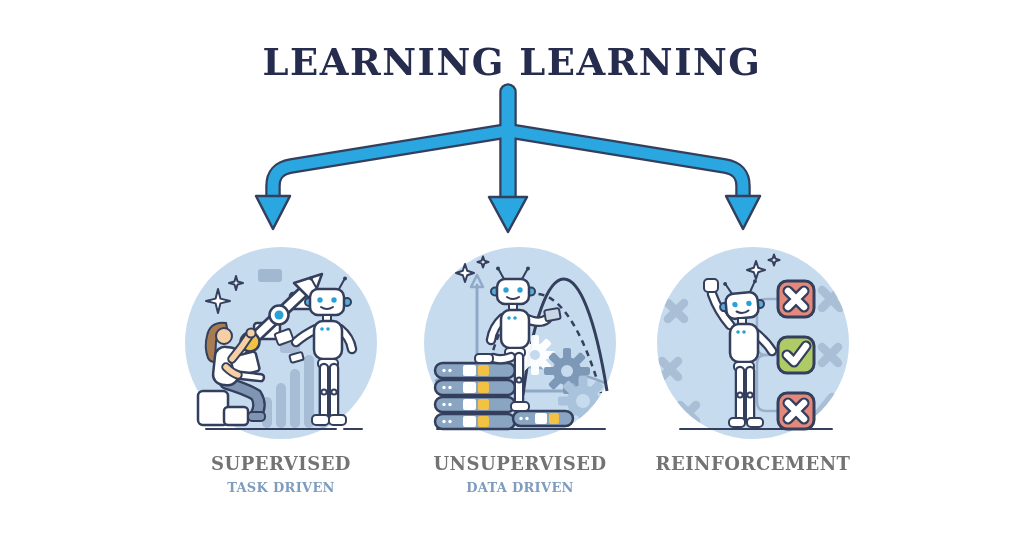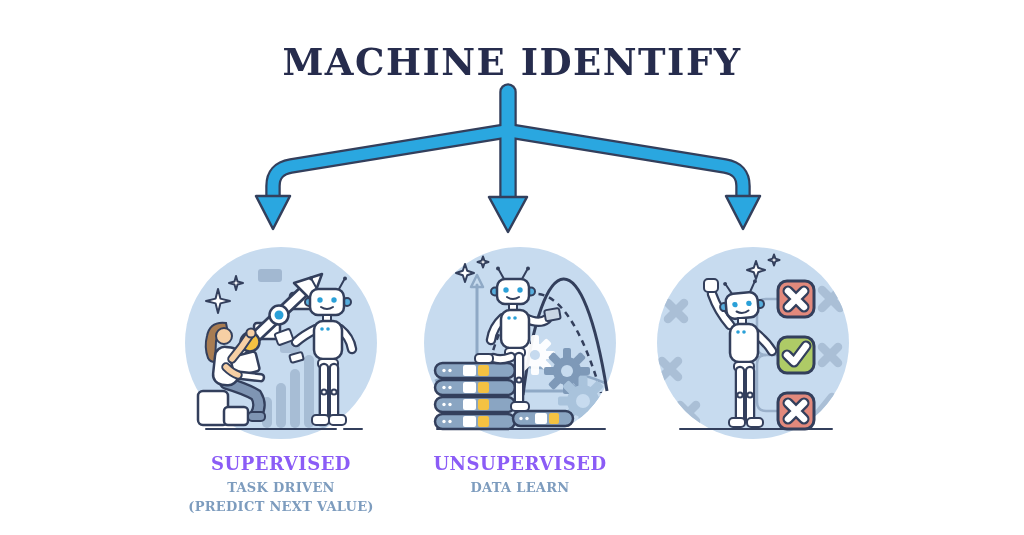--- a/index.html
+++ b/index.html
@@ -3,42 +3,42 @@
 <meta charset="utf-8">
 <style>
   html,body{margin:0;padding:0;background:#ffffff;}
   .stage{position:relative;width:1024px;height:535px;background:#ffffff;overflow:hidden;
          font-family:"DejaVu Serif", serif;}
   .title{position:absolute;top:40px;left:0;right:0;margin:0;text-align:center;
          font:700 37px "DejaVu Serif", serif;color:#262c4d;letter-spacing:1.5px;}
   .arrows{position:absolute;left:0;top:0;width:1024px;height:535px;}
   .panel{position:absolute;top:243px;width:230px;text-align:center;}
   .illu{display:block;width:230px;height:205px;}
-  .blabel{font:700 18px "DejaVu Serif", serif;color:#8b5cf6;letter-spacing:.5px;margin-top:5px;}
+  .blabel{font:700 18px "DejaVu Serif", serif;color:#737373;letter-spacing:.5px;margin-top:5px;}
   .btag{font:700 13px "DejaVu Serif", serif;color:#7d9cbe;letter-spacing:.3px;line-height:1.45;margin-top:5px;text-align:center;}
   
   .o{stroke:#333f5c;stroke-width:2.5;stroke-linejoin:round;}
   .o2{stroke:#333f5c;stroke-width:2;stroke-linejoin:round;}
   .wf{fill:#fff;}
   .limb{stroke:#333f5c;stroke-width:10.5;fill:none;stroke-linecap:round;}
   .limbi{stroke:#fff;stroke-width:6;fill:none;stroke-linecap:round;}
   .skino{stroke:#333f5c;stroke-width:9.5;fill:none;stroke-linecap:round;}
   .skin{stroke:#f6cfa4;stroke-width:5.5;fill:none;stroke-linecap:round;}
   .legO{stroke:#333f5c;stroke-width:13.5;fill:none;stroke-linecap:round;}
   .legI{stroke:#7f95b3;stroke-width:9;fill:none;stroke-linecap:round;}
   .eye{fill:#2aa0d8;}
   .axis{stroke:#8fa9c6;stroke-width:3;fill:none;stroke-linecap:round;}
   .spark{fill:#fff;stroke:#333f5c;stroke-width:2;stroke-linejoin:round;}
 </style>
 </head>
 <body>
 
 <div class="stage">
 
-  <h1 class="title">MACHINE IDENTIFY</h1>
+  <h1 class="title">LEARNING LEARNING</h1>
 
   <svg class="arrows" viewBox="0 0 1024 535" aria-hidden="true">
     <g fill="none" stroke="#333f5c" stroke-linecap="round" stroke-linejoin="round">
       <path d="M506 131 L291 166 Q273 169 273 186 V198" stroke-width="15.5"></path>
       <path d="M510 131 L725 166 Q743 169 743 186 V198" stroke-width="15.5"></path>
       <path d="M508 92 V198" stroke-width="17.5"></path>
     </g>
     <g fill="none" stroke="#2aa7e0" stroke-linecap="round" stroke-linejoin="round">
       <path d="M506 131 L291 166 Q273 169 273 186 V198" stroke-width="11"></path>
       <path d="M510 131 L725 166 Q743 169 743 186 V198" stroke-width="11"></path>
@@ -131,21 +131,21 @@
           <path d="M158 125 V172" class="limbi"></path>
         <path d="M168 125 V172" class="limb"></path>
           <path d="M168 125 V172" class="limbi"></path>
         <circle cx="158" cy="149" r="2.6" class="o2 wf"></circle>
           <circle cx="168" cy="149" r="2.6" class="o2 wf"></circle>
         <rect x="146" y="172" width="17" height="10" rx="4" class="o2 wf"></rect>
         <rect x="163" y="172" width="17" height="10" rx="4" class="o2 wf"></rect>
       </g>
     </svg>
     <div class="blabel">SUPERVISED</div>
-    <div class="btag"><span>TASK DRIVEN</span><br><span>(PREDICT NEXT VALUE)</span></div>
+    <div class="btag"><span>TASK DRIVEN</span><br></div>
   </div>
 
   <div class="panel" style="left:405px">
     <svg class="illu" viewBox="0 0 230 205">
       <defs>
           <clipPath id="clip2">
             <circle cx="115" cy="100" r="96"></circle>
           </clipPath>
         </defs>
       <circle cx="115" cy="100" r="96" fill="#c7dbef"></circle>
@@ -251,21 +251,21 @@
         <path d="M106 114 Q96 118 88 115" class="limb"></path>
           <path d="M106 114 Q96 118 88 115" class="limbi"></path>
         <rect x="70" y="111" width="18" height="9" rx="4" class="o2 wf"></rect>
         <path d="M114 114 V159" class="limb"></path>
           <path d="M114 114 V159" class="limbi"></path>
         <circle cx="114" cy="137" r="2.6" class="o2 wf"></circle>
         <rect x="106" y="159" width="18" height="9" rx="4" class="o2 wf"></rect>
       </g>
     </svg>
     <div class="blabel">UNSUPERVISED</div>
-    <div class="btag"><span>DATA LEARN</span><br></div>
+    <div class="btag"><span>DATA DRIVEN</span><br></div>
   </div>
 
   <div class="panel" style="left:638px">
     <svg class="illu" viewBox="0 0 230 205">
       <defs>
           <clipPath id="clip3">
             <circle cx="115" cy="100" r="96"></circle>
           </clipPath>
         </defs>
       <circle cx="115" cy="100" r="96" fill="#c7dbef"></circle>
@@ -328,15 +328,16 @@
         <path d="M102 128 V176" class="limb"></path>
           <path d="M102 128 V176" class="limbi"></path>
         <path d="M112 128 V176" class="limb"></path>
           <path d="M112 128 V176" class="limbi"></path>
         <circle cx="102" cy="152" r="2.6" class="o2 wf"></circle>
           <circle cx="112" cy="152" r="2.6" class="o2 wf"></circle>
         <rect x="91" y="175" width="16" height="9" rx="4" class="o2 wf"></rect>
         <rect x="109" y="175" width="16" height="9" rx="4" class="o2 wf"></rect>
       </g>
     </svg>
+    <div class="blabel">REINFORCEMENT</div>
   </div>
 
 </div>
 
 </body></html>

